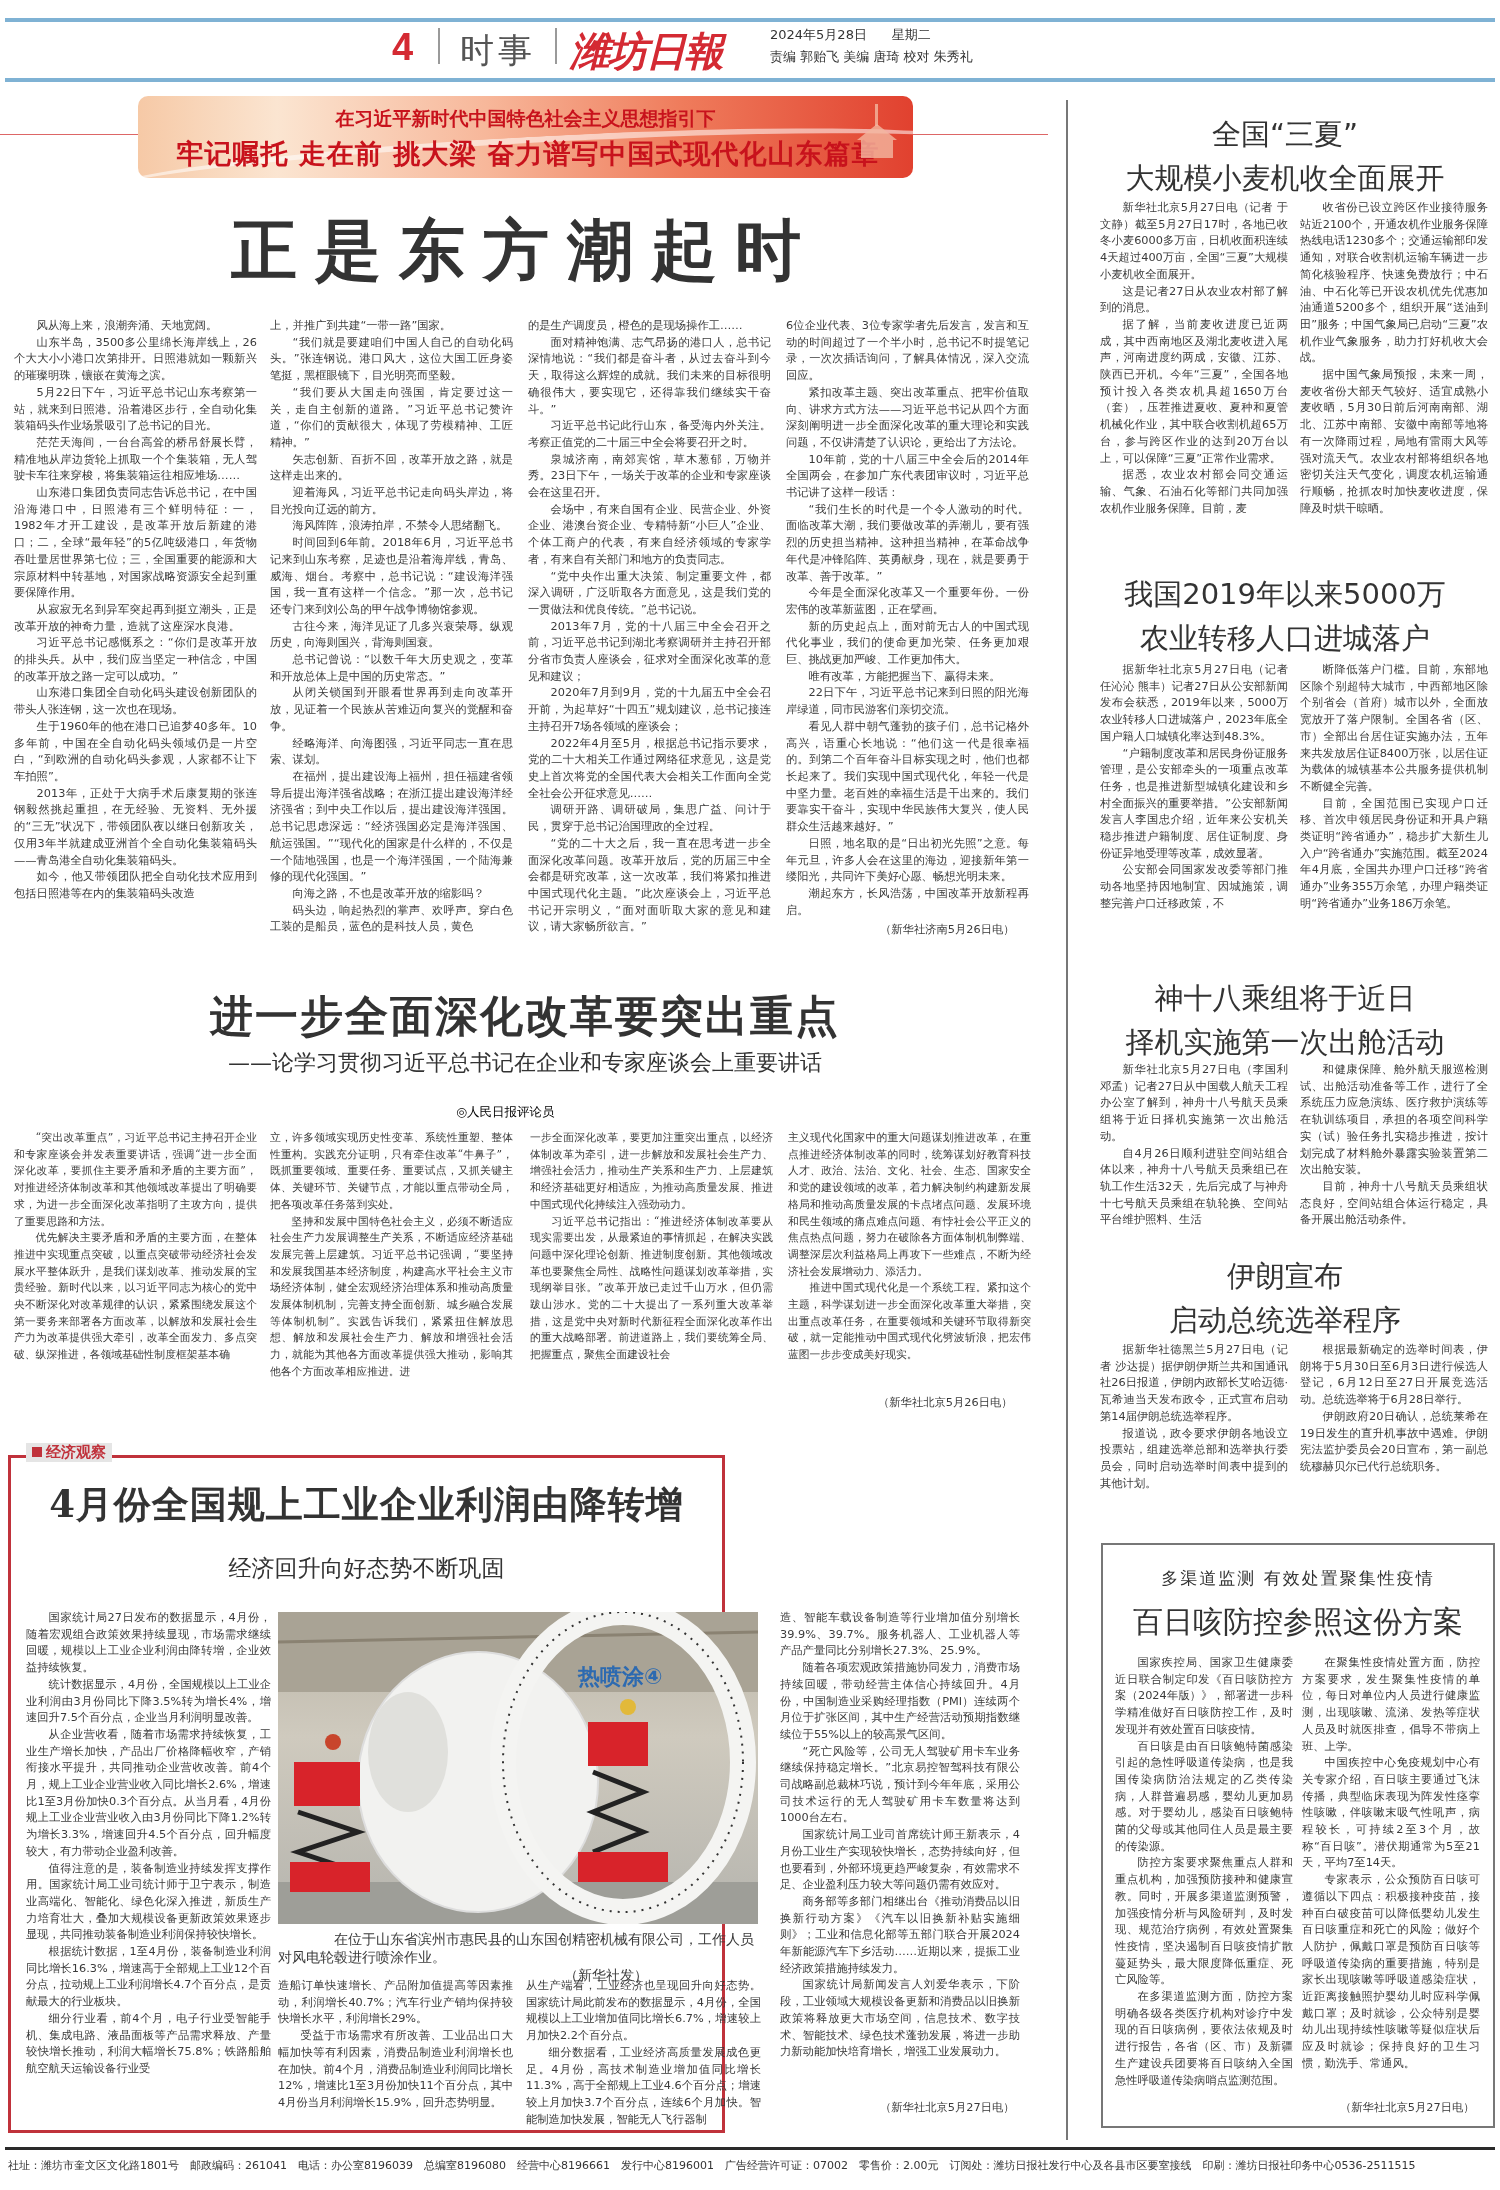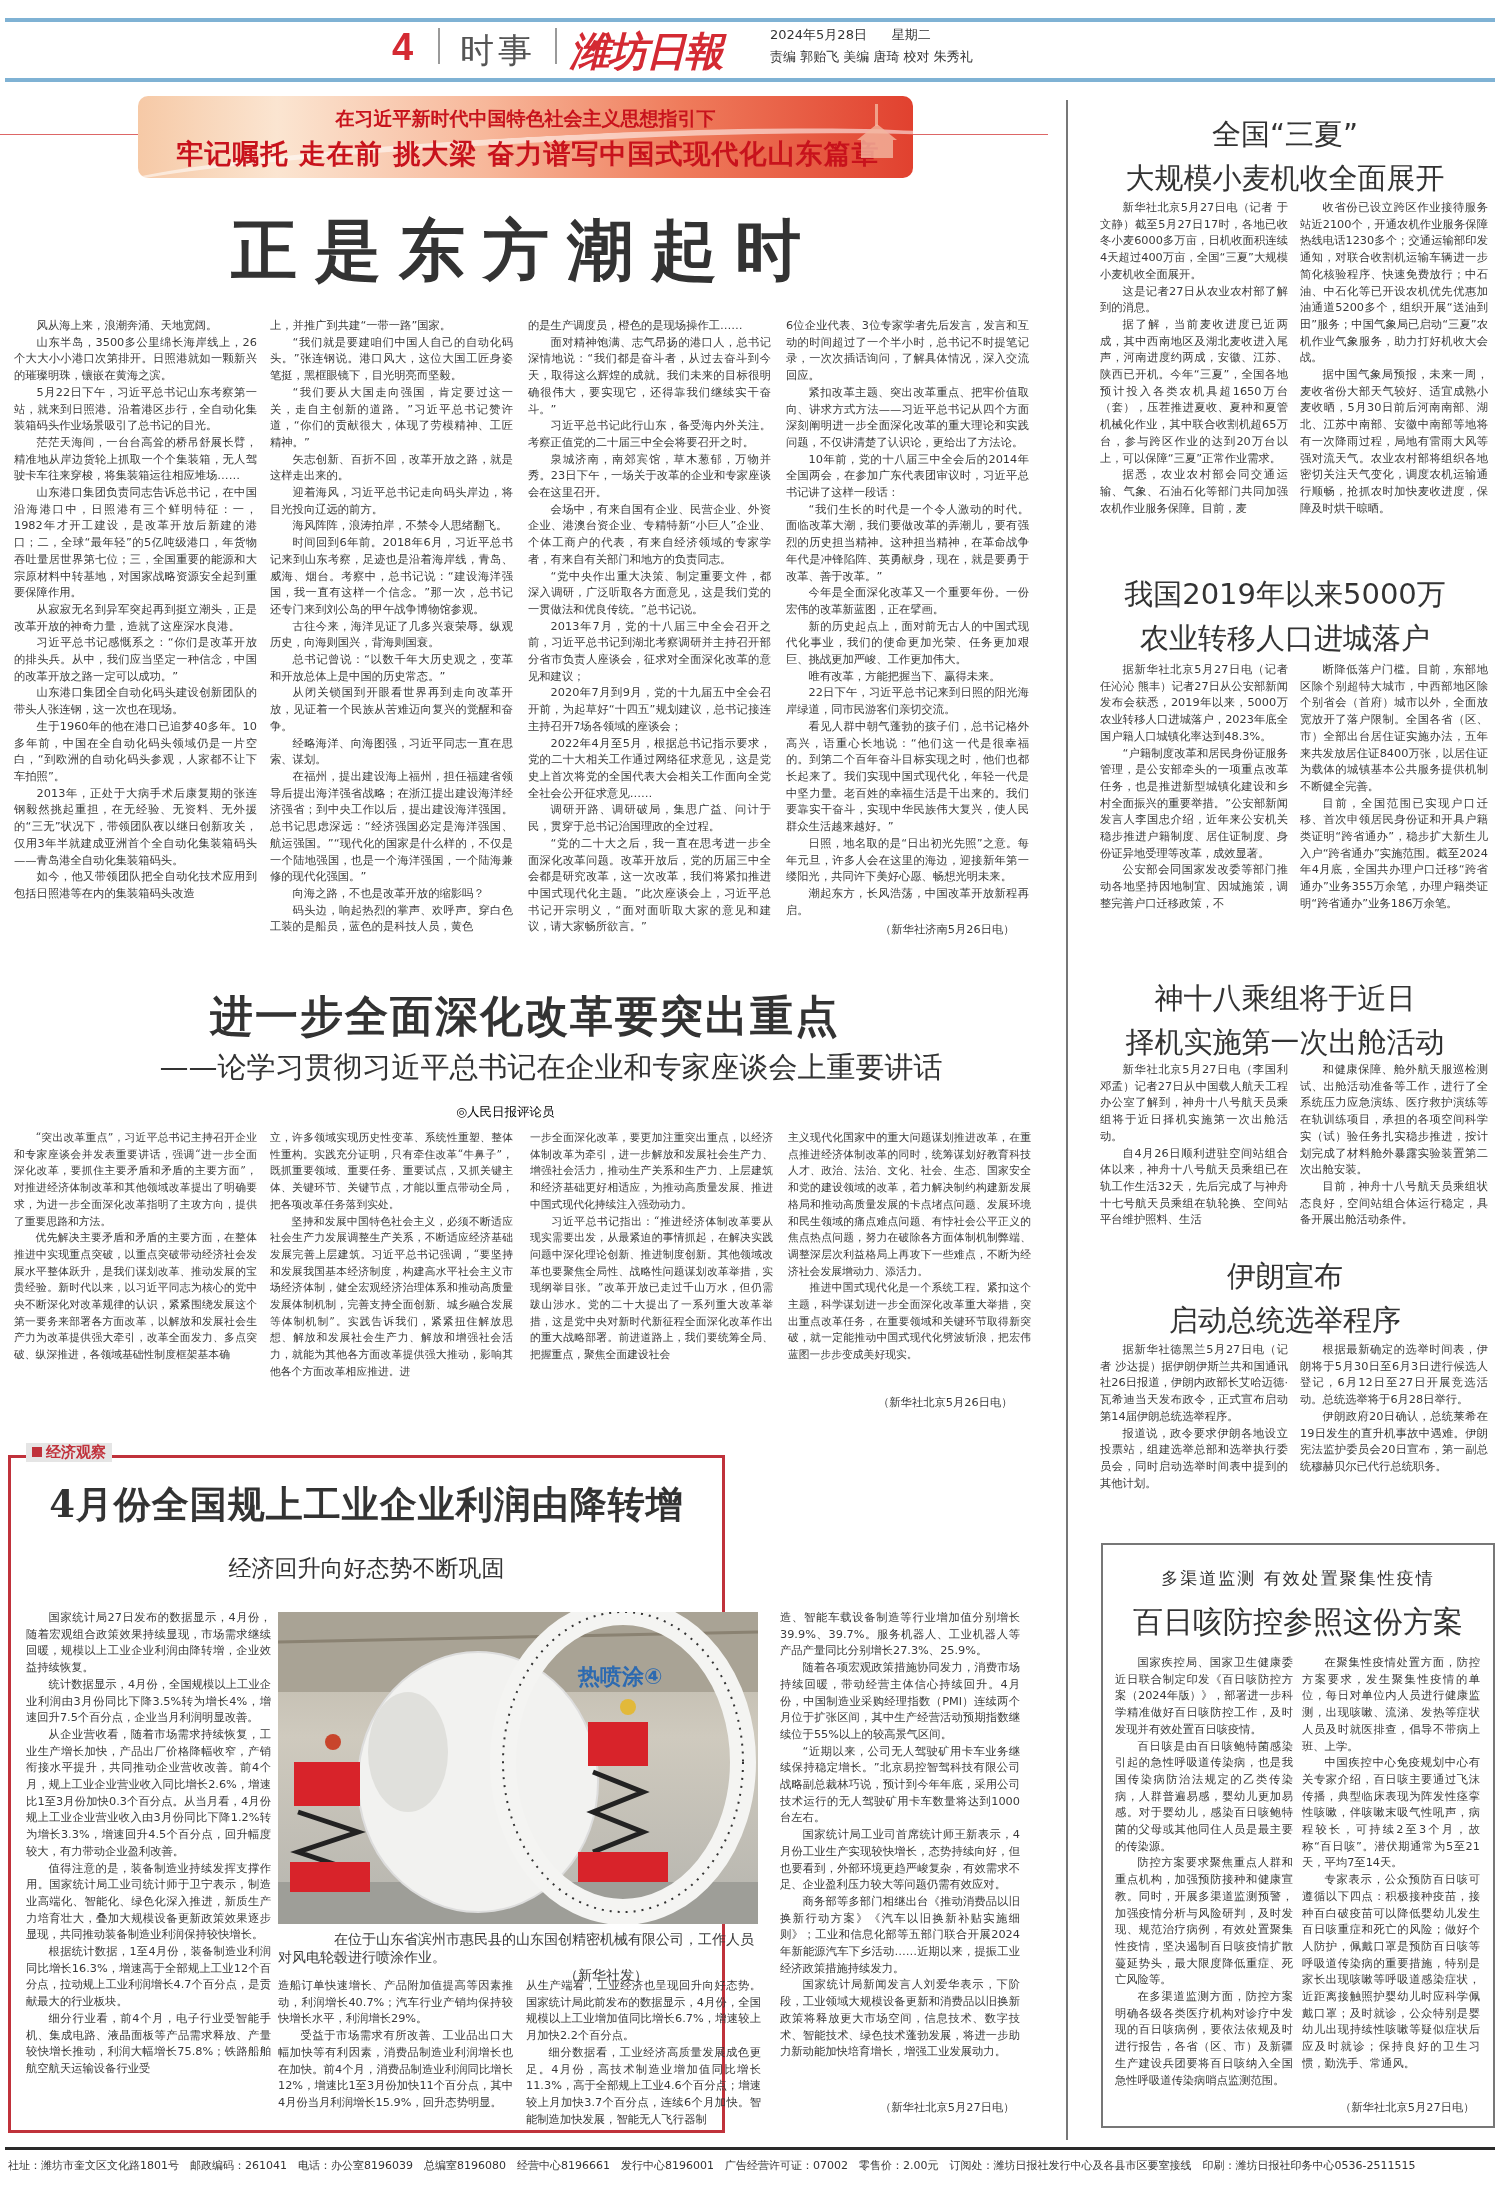--- a/index.html
+++ b/index.html
@@ -20,21 +20,21 @@
   .banner-line1 { position: absolute; left: 0; width: 100%; top: 10px; text-align: center; font-size: 19px; font-weight: bold; color: #c8121c; }
   .banner-line2 { position: absolute; left: 20px; width: 740px; top: 40px; text-align: center; font-size: 27px; font-weight: bold; color: #c8121c; letter-spacing: 1px; white-space: nowrap; }
   .banner-side-line { position: absolute; top: 134px; height: 1px; background: #d66; }
   .headline-main { position: absolute; left: 0; width: 1050px; top: 206px; text-align: center; font-size: 66px; font-weight: bold; color: #333; letter-spacing: 18px; }
   .col { position: absolute; font-size: 11.3px; line-height: 16.7px; color: #3a3a3a; text-align: justify; overflow: hidden; }
   .col p { text-indent: 2em; }
   .serif { font-family: "DejaVu Serif", serif; }
   .vdivider { position: absolute; width: 2px; background: #777; }
   .sidehead { position: absolute; text-align: center; color: #333; font-size: 29px; line-height: 44px; }
   .h2-main { position: absolute; left: 0; width: 1050px; top: 988px; text-align: center; font-size: 43px; font-weight: bold; font-family: "DejaVu Serif", serif; color: #333; letter-spacing: 2px; }
-  .h2-sub { position: absolute; left: 0; width: 1050px; top: 1048px; text-align: center; font-size: 29px; color: #333; margin-left: 26px; }
+  .h2-sub { position: absolute; left: 0; width: 1050px; top: 1048px; text-align: center; font-size: 22px; color: #333; }
   .byline { position: absolute; left: 456px; top: 1104px; font-size: 12.5px; color: #000000; }
   .econ-box { position: absolute; left: 8px; top: 1455px; width: 717px; height: 678px; border: 3px solid #c0323b; }
   .econ-tag { position: absolute; left: 26px; top: 1443px; background: #e5e5e5; padding: 0 6px; font-size: 15px; font-weight: bold; color: #c0323b; }
   .econ-tag::before { content: ""; display: inline-block; width: 10px; height: 10px; background: #c0323b; margin-right: 4px; }
   .h3-main { position: absolute; left: 8px; width: 717px; top: 1480px; text-align: center; font-size: 37px; font-weight: bold; font-family: "DejaVu Serif", serif; color: #333; letter-spacing: 1px; }
   .h3-sub { position: absolute; left: 8px; width: 717px; top: 1553px; text-align: center; font-size: 23px; color: #333; }
   .photo { position: absolute; left: 278px; top: 1612px; width: 480px; height: 312px; overflow: hidden; background: linear-gradient(180deg, #b9b3a6 0%, #cfcabe 40%, #b5b4ae 100%); }
   .caption { position: absolute; left: 278px; top: 1930px; width: 480px; font-size: 14px; line-height: 18px; color: #3a3a3a; font-family: "DejaVu Serif", serif; }
   .side-box { position: absolute; left: 1101px; top: 1543px; width: 394px; height: 585px; border: 2px solid #777; }
   .footer-rule { position: absolute; left: 5px; right: 5px; top: 2147px; height: 3px; background: #2a2a2a; }
@@ -191,21 +191,21 @@
     <p style="text-indent: 0px;">造船订单快速增长、产品附加值提高等因素推动，利润增长40.7%；汽车行业产销均保持较快增长水平，利润增长29%。</p>
     <p>受益于市场需求有所改善、工业品出口大幅加快等有利因素，消费品制造业利润增长也在加快。前4个月，消费品制造业利润同比增长12%，增速比1至3月份加快11个百分点，其中4月份当月利润增长15.9%，回升态势明显。</p>
   </div>
 <div class="col" style="left:526px; top:1978px; width:235px; height:150px;">
     <p style="text-indent: 0px;">从生产端看，工业经济也呈现回升向好态势。国家统计局此前发布的数据显示，4月份，全国规模以上工业增加值同比增长6.7%，增速较上月加快2.2个百分点。</p>
     <p>细分数据看，工业经济高质量发展成色更足。4月份，高技术制造业增加值同比增长11.3%，高于全部规上工业4.6个百分点；增速较上月加快3.7个百分点，连续6个月加快。智能制造加快发展，智能无人飞行器制</p>
   </div>
 <div class="col" style="left:780px; top:1610px; width:240px; height:480px;">
     <p style="text-indent: 0px;">造、智能车载设备制造等行业增加值分别增长39.9%、39.7%。服务机器人、工业机器人等产品产量同比分别增长27.3%、25.9%。</p>
     <p>随着各项宏观政策措施协同发力，消费市场持续回暖，带动经营主体信心持续回升。4月份，中国制造业采购经理指数（PMI）连续两个月位于扩张区间，其中生产经营活动预期指数继续位于55%以上的较高景气区间。</p>
-    <p>“近期以来，公司无人驾驶矿用卡车业务继续保持稳定增长。”北京易控智驾科技有限公司战略副总裁林巧说，预计到今年年底，采用公司技术运行的无人驾驶矿用卡车数量将达到1000台左右。</p>
+    <p>“死亡风险等，公司无人驾驶矿用卡车业务继续保持稳定增长。”北京易控智驾科技有限公司战略副总裁林巧说，预计到今年年底，采用公司技术运行的无人驾驶矿用卡车数量将达到1000台左右。</p>
     <p>国家统计局工业司首席统计师王新表示，4月份工业生产实现较快增长，态势持续向好，但也要看到，外部环境更趋严峻复杂，有效需求不足、企业盈利压力较大等问题仍需有效应对。</p>
     <p>商务部等多部门相继出台《推动消费品以旧换新行动方案》《汽车以旧换新补贴实施细则》；工业和信息化部等五部门联合开展2024年新能源汽车下乡活动……近期以来，提振工业经济政策措施持续发力。</p>
     <p>国家统计局新闻发言人刘爱华表示，下阶段，工业领域大规模设备更新和消费品以旧换新政策将释放更大市场空间，信息技术、数字技术、智能技术、绿色技术蓬勃发展，将进一步助力新动能加快培育增长，增强工业发展动力。</p>
   </div>
 <div class="abs" style="left:880px; top:2100px; font-size:11.3px; color:#3a3a3a;">（新华社北京5月27日电）</div>
 
 <div class="vdivider" style="left:1066px; top:100px; height:2040px;"></div>
 
 <div class="sidehead" style="left:1070px; width:430px; top:112px;">
   <div>全国“三夏”</div>

